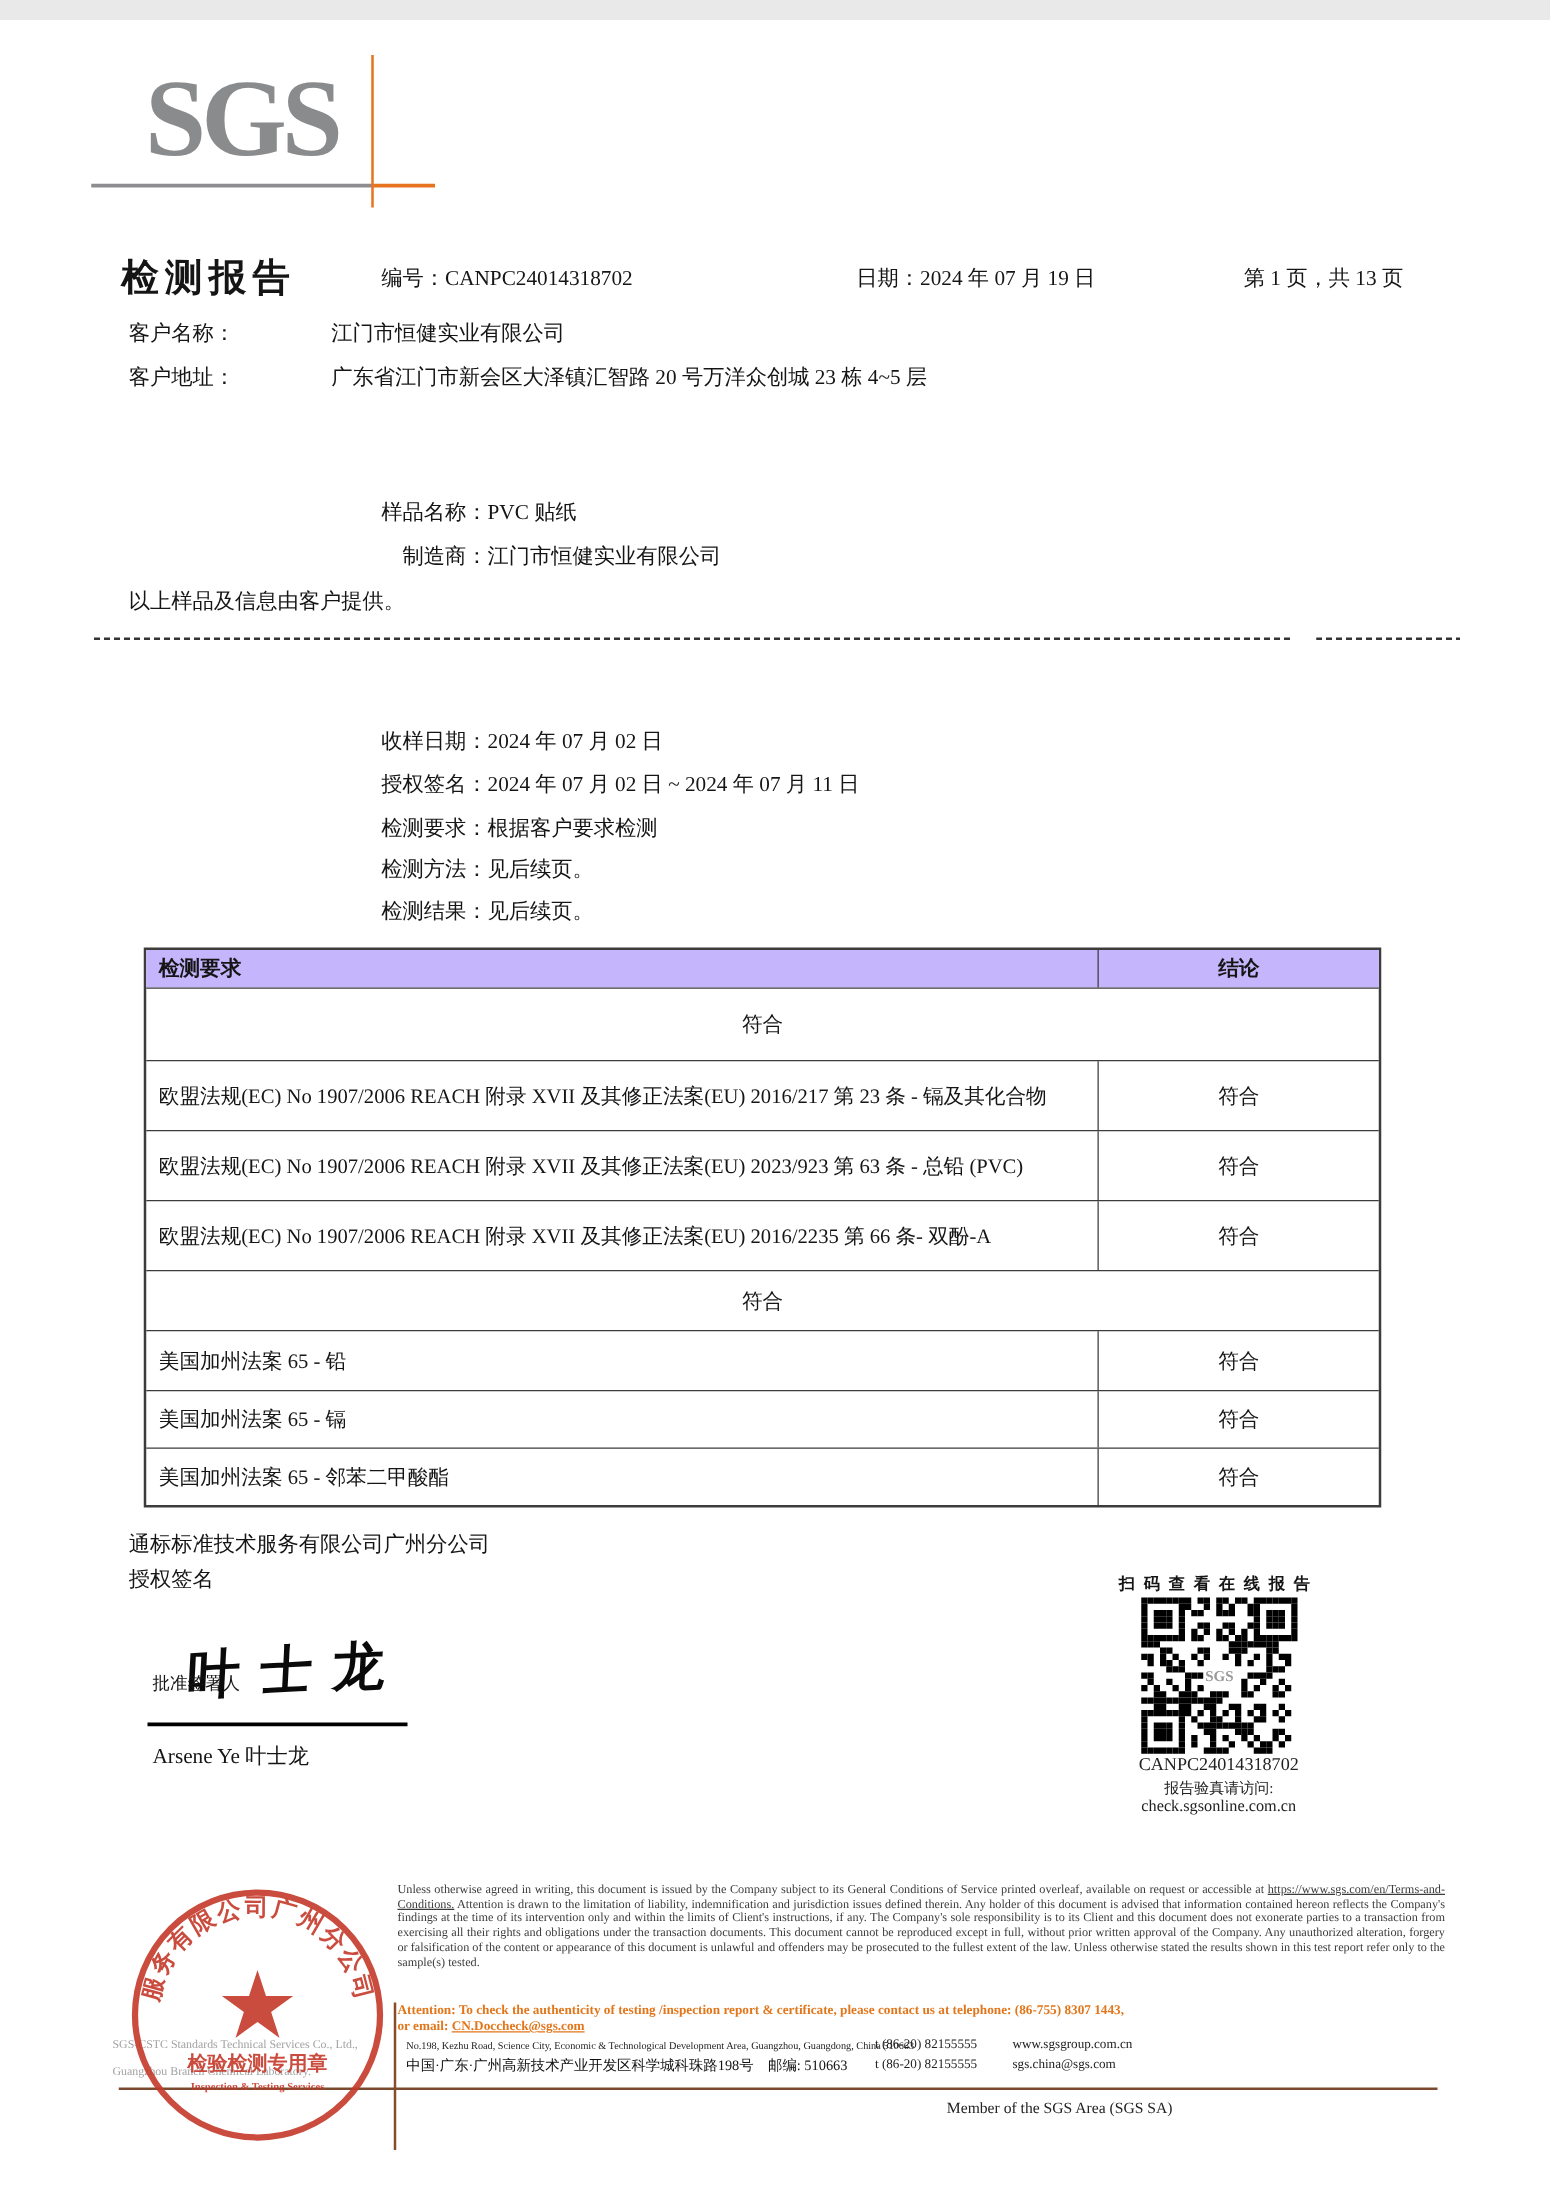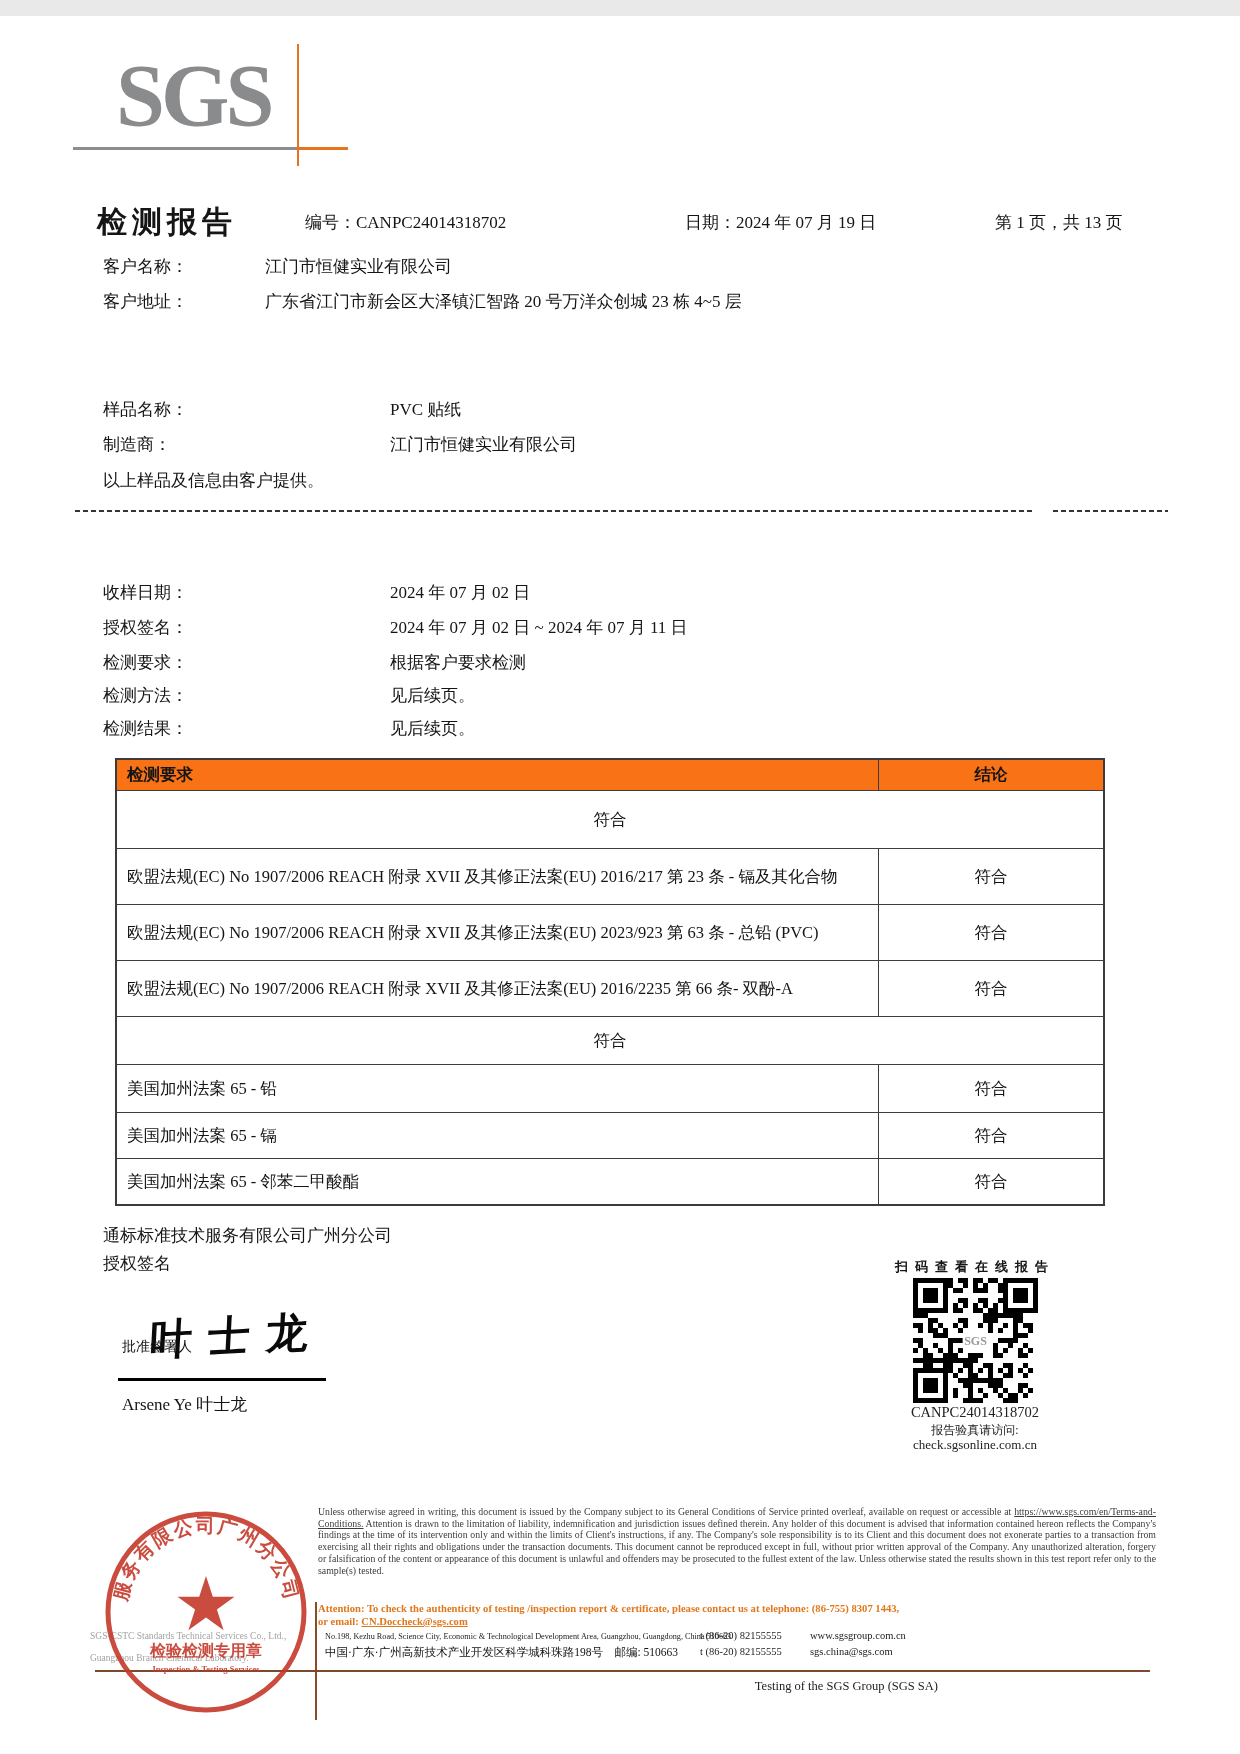--- a/index.html
+++ b/index.html
@@ -16,33 +16,33 @@
 
   
   #doc-title{left:97px;top:186px;font-size:30px;font-weight:bold;letter-spacing:5px;}
   #report-no-line{left:305px;top:195px;font-size:17px;}
   #date-line{left:685px;top:195px;font-size:17px;}
   #page-info{left:995px;top:195px;font-size:17px;}
 
   .info-row{position:absolute;left:103px;font-size:17px;white-space:nowrap;}
   .info-row .lbl{display:inline-block;}
   .client-row .lbl{width:162px;}
-  .wide-row .lbl{width:287px;}
+  .wide-row .lbl{width:287px;text-align:right;}
 
   #note-line{left:103px;top:453px;font-size:17px;}
 
   .dash{position:absolute;top:494px;height:2px;
         background:repeating-linear-gradient(90deg,#333 0 5px,transparent 5px 8px);}
   #dash1{left:75px;width:960px;}
   #dash2{left:1053px;width:115px;}
 
   
   #results-table{left:115px;top:742px;width:990px;border:2px solid #3c3c3c;box-sizing:border-box;}
   .trow{display:flex;border-top:1.5px solid #3c3c3c;box-sizing:border-box;}
-  .trow.head{border-top:none;background:#f97316;font-weight:bold;}
+  .trow.head{border-top:none;background:#c4b5fd;font-weight:bold;}
   .cell-req{width:762px;box-sizing:border-box;border-right:1.5px solid #3c3c3c;
             display:flex;align-items:center;padding:2px 16px 2px 10px;
             font-size:16.5px;line-height:1.42;}
   .cell-con{flex:1;display:flex;align-items:center;justify-content:center;font-size:16.5px;}
   .h30{height:30px}.h58{height:58px}.h56{height:56px}.h48{height:48px}.h46{height:46px}
 
   
   #company-line{left:103px;top:1208px;font-size:17px;}
   #auth-label{left:103px;top:1236px;font-size:17px;}
   #sig-hand{left:150px;top:1292px;font-size:42px;font-weight:bold;letter-spacing:16px;
@@ -837,15 +837,15 @@
 
   <div class="abs" id="vbar"></div>
   <div class="abs" id="hrule"></div>
 
   <div class="abs" id="addr-en">No.198, Kezhu Road, Science City, Economic &amp; Technological Development Area, Guangzhou, Guangdong, China 510663</div>
   <div class="abs" id="addr-cn">中国·广东·广州高新技术产业开发区科学城科珠路198号　邮编: 510663</div>
   <div class="abs" id="tel1">t (86-20) 82155555</div>
   <div class="abs" id="tel2">t (86-20) 82155555</div>
   <div class="abs" id="web">www.sgsgroup.com.cn</div>
   <div class="abs" id="email">sgs.china@sgs.com</div>
-  <div class="abs" id="member">Testing of the SGS Group (SGS SA)</div>
+  <div class="abs" id="member">Member of the SGS Area (SGS SA)</div>
 
 </div>
 
 </body></html>

